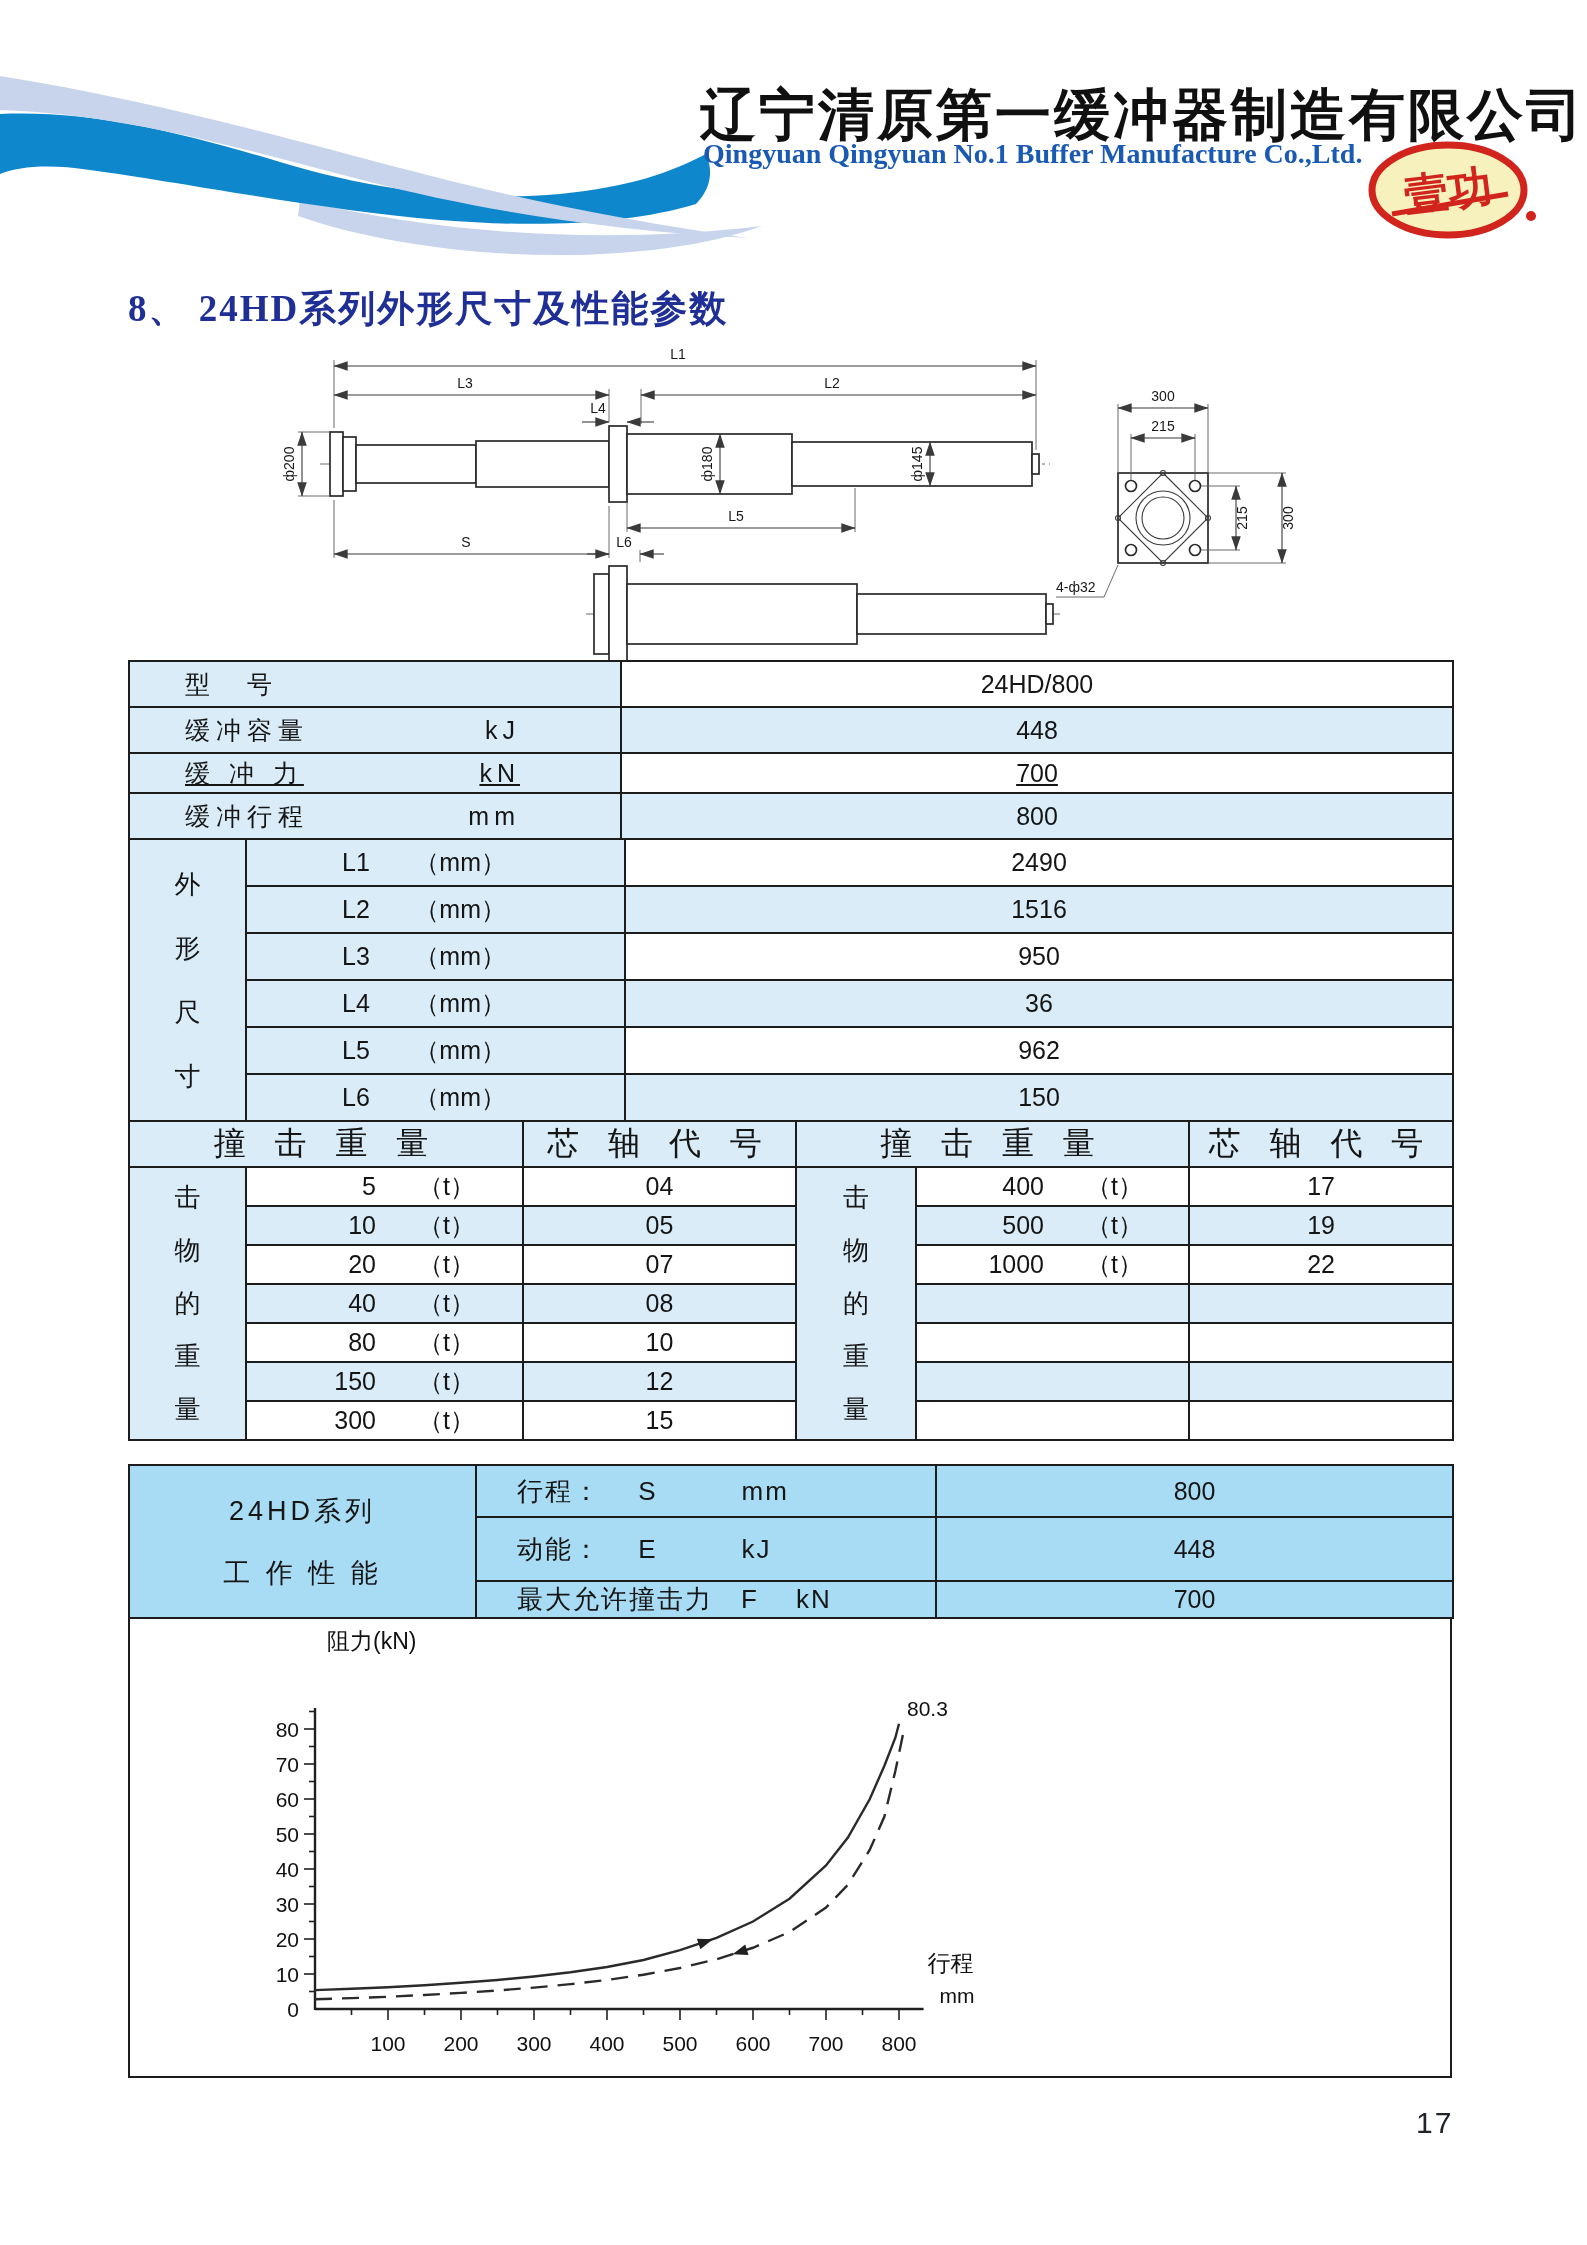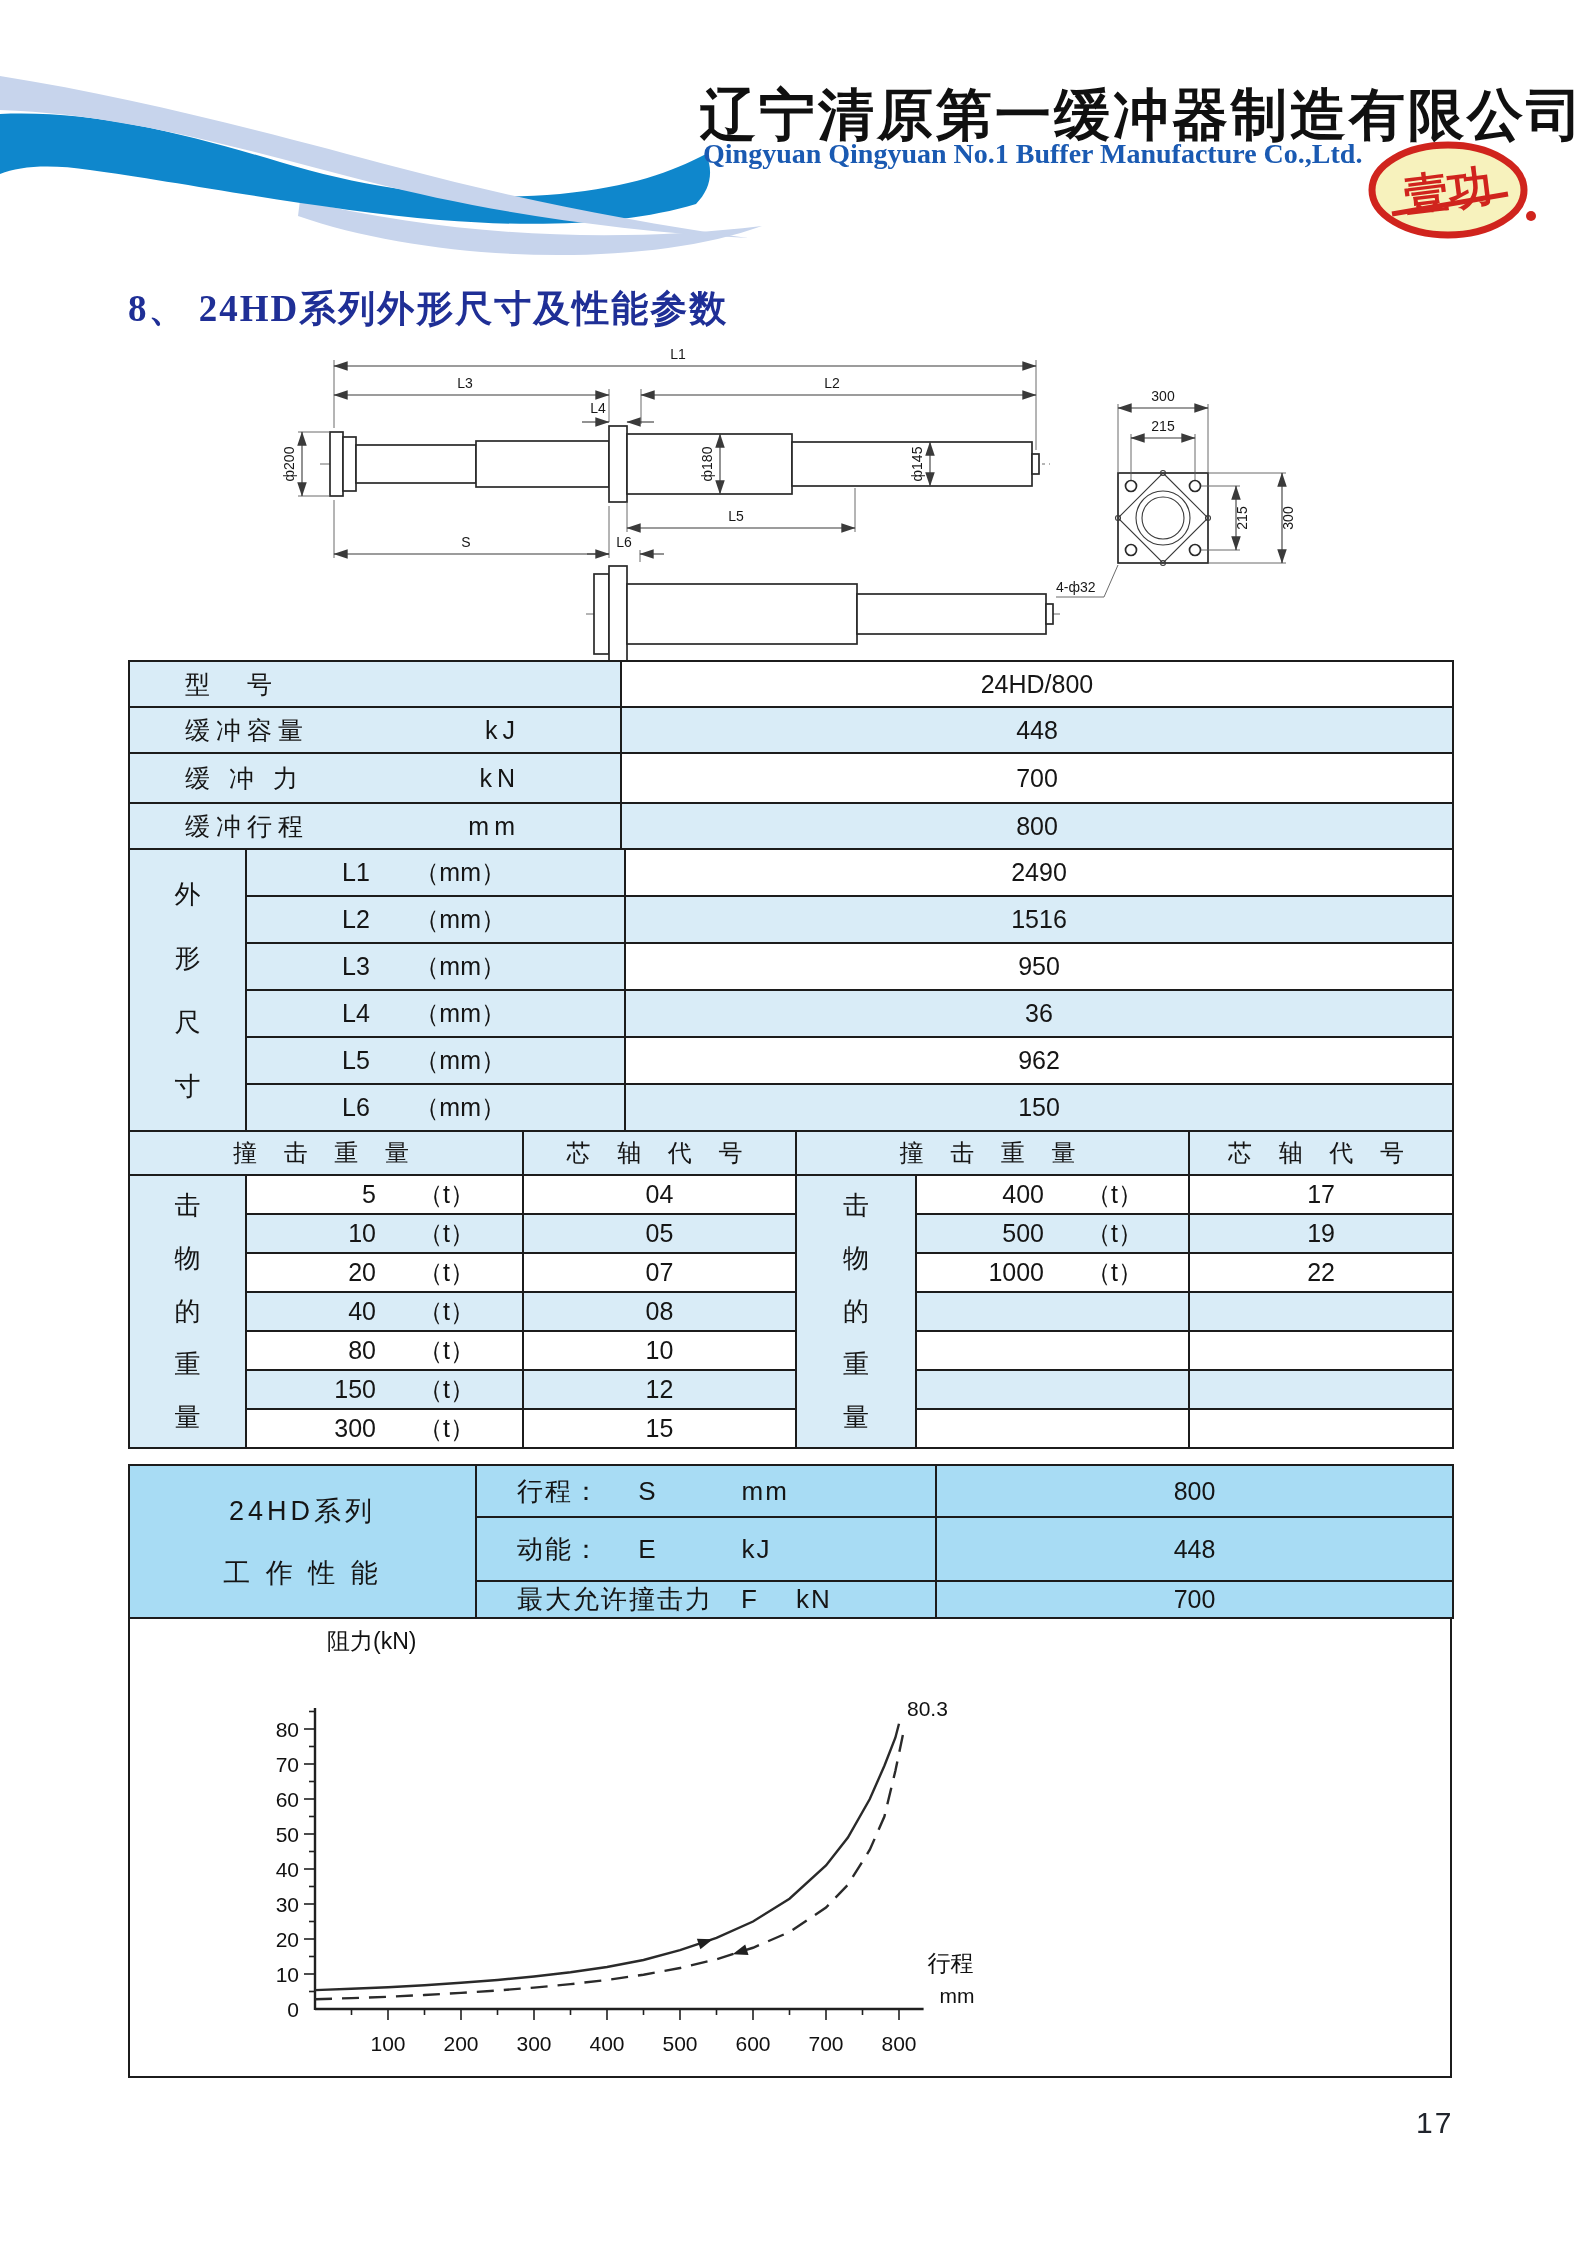--- a/index.html
+++ b/index.html
@@ -29,21 +29,21 @@
            padding-left:55px;padding-right:100px;letter-spacing:6px}
   .dimflex{display:flex;justify-content:space-between;align-items:center;
            padding-left:95px;padding-right:118px}
   .wflex{display:flex;justify-content:center;align-items:center}
   .wflex .num{width:120px;text-align:right}
   .wflex .unit2{width:95px;text-align:left;margin-left:42px}
   .unit{letter-spacing:5px}
   .valcell{text-align:center}
   .vtext{white-space:pre-line;text-align:center;line-height:64px;font-size:26px}
   .vtext5{white-space:pre-line;text-align:center;line-height:53px;font-size:26px}
-  .imp-head{text-align:center;letter-spacing:10px;font-size:24px}
+  .imp-head{text-align:center;letter-spacing:10px;font-size:32px}
   .perf-label{padding-left:40px;font-size:26px;letter-spacing:2px}
   .perf-left{text-align:center;font-size:27px;letter-spacing:4px;line-height:62px}
   .note-cell{width:347px;border-right:2px solid var(--border);
              font-size:26px;line-height:63px;text-align:center;
              white-space:pre-line;padding-top:38px;color:#222}
   .chartbox{left:128px;top:1464px;width:1324px}
   .cwrap{display:flex;border:2px solid var(--border);margin-top:-2px;height:461px;background:#fff}
   .page-num{left:1416px;top:2106px;font-size:30px;color:#20242c;letter-spacing:2px}
   
   .ol{fill:#fff;stroke:var(--ink);stroke-width:1.7}
@@ -198,21 +198,21 @@
         </tr>
         <tr style="height: 46px;">
           <td class="cell-blue">
             <div class="lblflex">
               <span>缓冲容量</span>
               <span class="unit">kJ</span>
             </div>
           </td>
           <td class="cell-blue valcell">448</td>
         </tr>
-        <tr style="height: 50px;">
+        <tr style="height: 40px; text-decoration: underline;">
           <td class="cell-blue">
             <div class="lblflex">
               <span>缓 冲 力</span>
               <span class="unit">kN</span>
             </div>
           </td>
           <td class="cell-white valcell">700</td>
         </tr>
         <tr style="height: 46px;">
           <td class="cell-blue">

